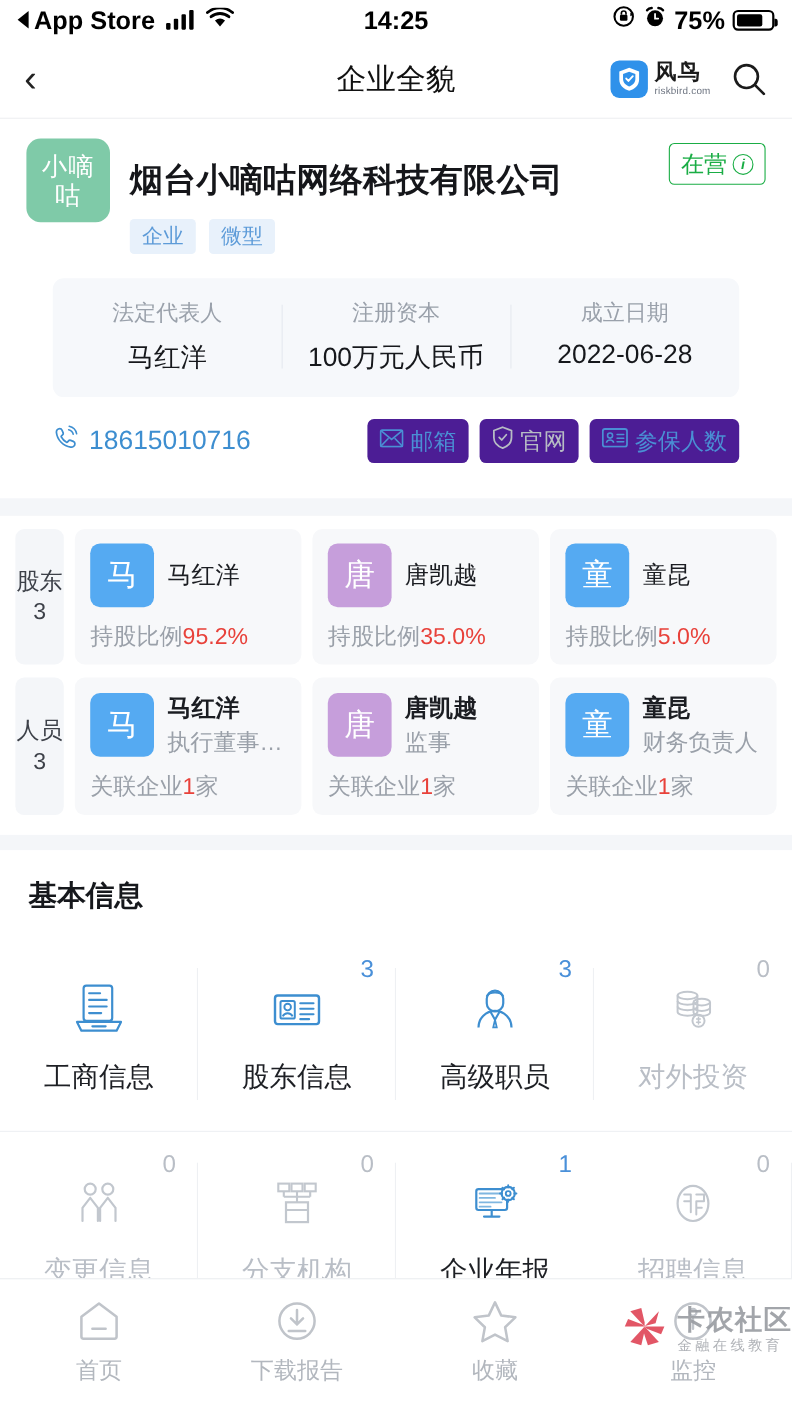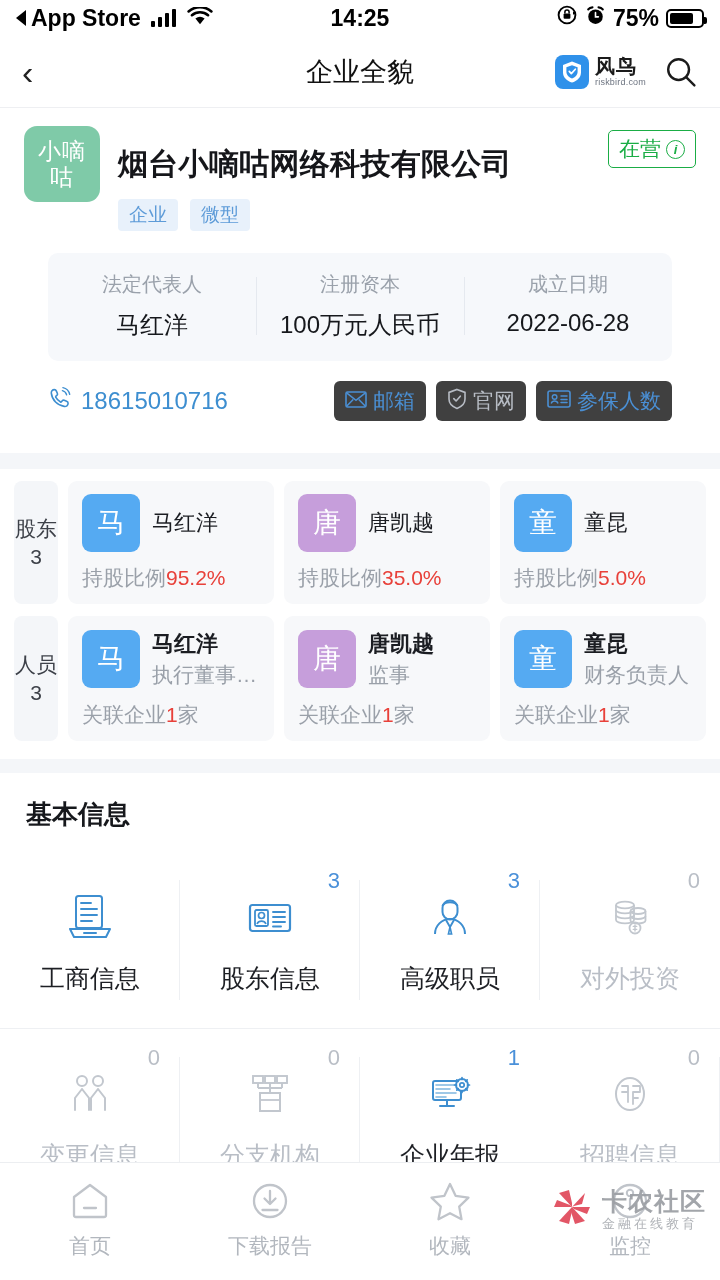--- a/index.html
+++ b/index.html
@@ -113,21 +113,21 @@
   .info-label{font-size:20px;color:#9aa1ab;}
   .info-value{font-size:24px;color:#16181c;margin-top:11px;}
 
   
   .contact-row{
     display:flex;align-items:center;padding:20px 24px 22px 24px;
   }
   .phone{display:flex;align-items:center;gap:9px;color:#3d8ed0;font-size:24px;}
   .chips{margin-left:auto;display:flex;gap:10px;}
   .chip{
-    background:#404040;border-radius:6px;padding:6px 11px;font-size:21px;
+    background:#4c1d95;border-radius:6px;padding:6px 11px;font-size:21px;
     display:flex;align-items:center;gap:6px;color:#4a8fd4;
   }
   .chip.off{color:#b7bcc4;}
 
   .gap{height:16px;background:#f4f6f9;}
   .gap.thin{height:14px;}
 
   
   .people{background:#fff;padding:12px 14px 6px 14px;}
   .prow{display:flex;align-items:stretch;margin-bottom:12px;}
@@ -182,21 +182,21 @@
   .tabbar{
     position:absolute;left:0;right:0;bottom:0;height:118px;background:#fff;
     border-top:1px solid #eceef1;display:flex;align-items:flex-start;padding-top:16px;
   }
   .tab{flex:1;display:flex;flex-direction:column;align-items:center;gap:9px;}
   .tab-label{font-size:21px;color:#b2b7be;}
   .tab-ico{height:44px;display:flex;align-items:center;justify-content:center;}
 
   
   .watermark{
-    position:absolute;right:14px;bottom:46px;display:flex;align-items:center;gap:7px;
+    position:absolute;right:0;bottom:46px;display:flex;align-items:center;gap:7px;
     opacity:.92;pointer-events:none;
   }
   .wm-txt{display:flex;flex-direction:column;line-height:1.05;}
   .wm-cn{font-size:25px;font-weight:700;color:#9b9ea3;letter-spacing:1px;}
   .wm-sub{font-size:13px;color:#a9acb1;letter-spacing:3px;margin-top:3px;}
 </style>
 </head>
 <body>
 
 <div class="statusbar">

